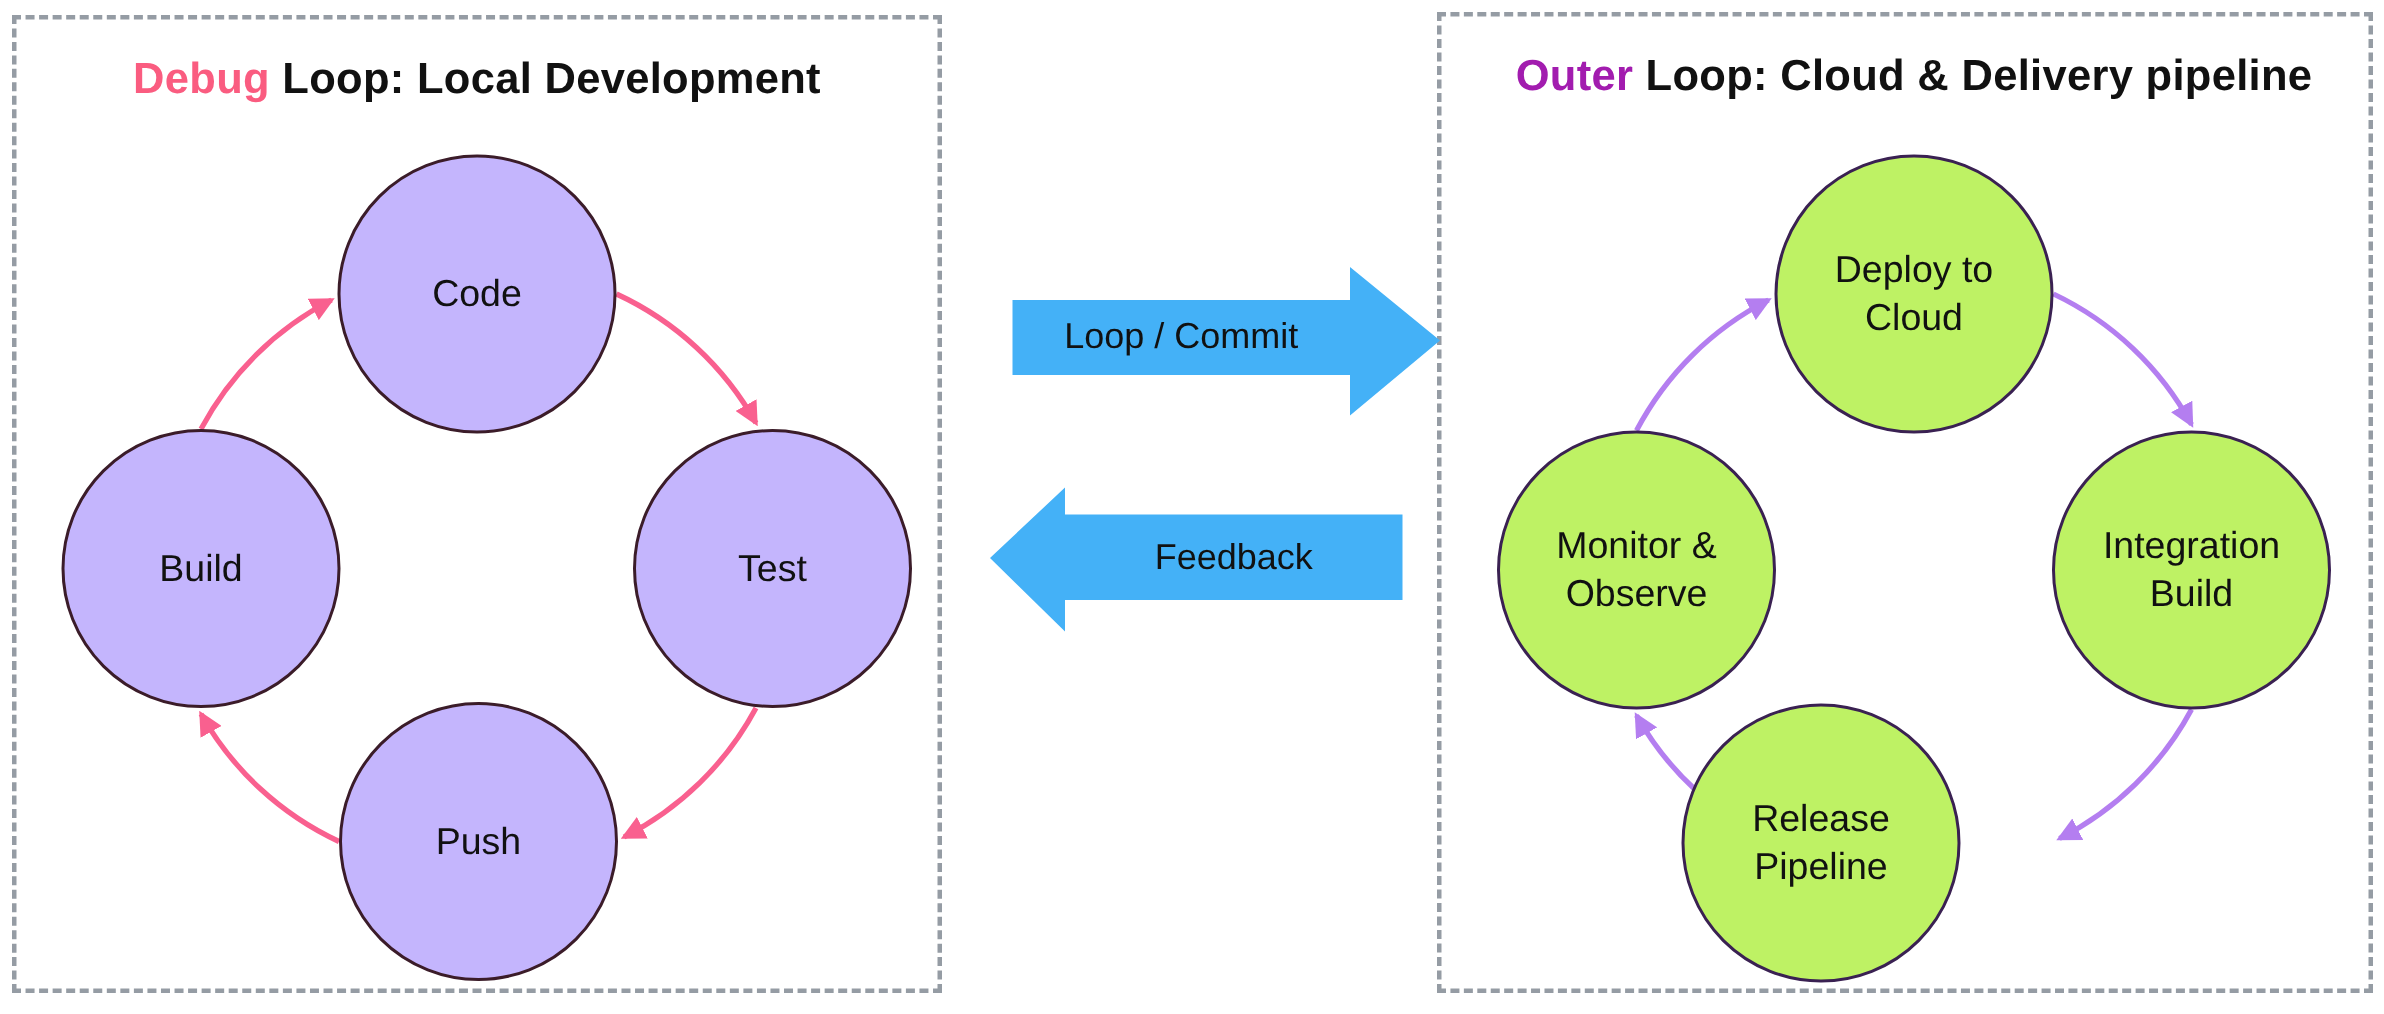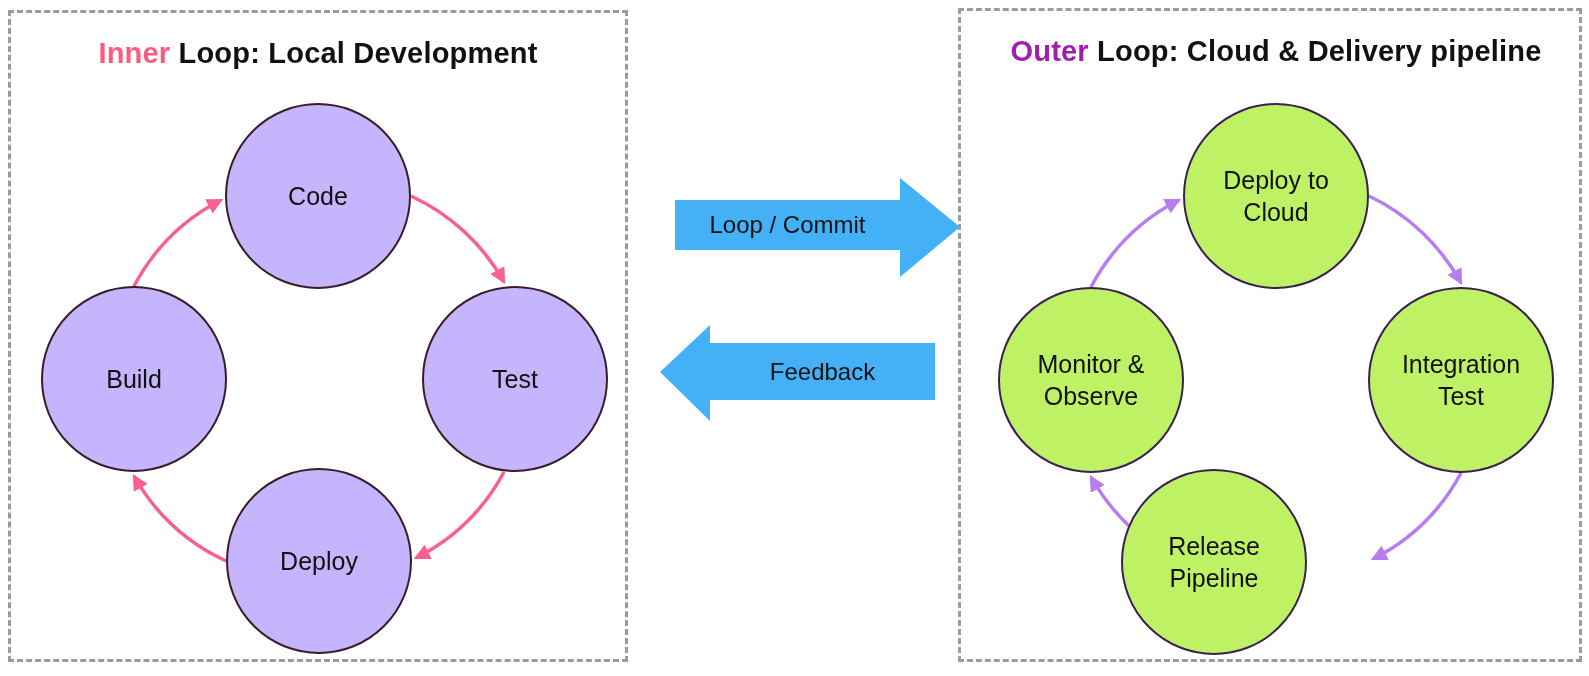--- a/index.html
+++ b/index.html
@@ -39,21 +39,21 @@
     font-size:24px;color:#111111;}
   .flow-label.push{left:675px;top:200px;width:225px;height:50px;}
   .flow-label.feedback{left:710px;top:343px;width:225px;height:57px;}
 </style>
 </head>
 <body>
 
 <div class="canvas">
 
   <div class="panel inner">
-    <div class="panel-title"><span class="accent-pink">Inner</span><span> Loop: Local Development</span></div>
+    <div class="panel-title"><span class="accent-pink">Debug</span><span> Loop: Local Development</span></div>
   </div>
 
   <div class="panel outer">
     <div class="panel-title"><span class="accent-purple">Outer</span><span> Loop: Cloud &amp; Delivery pipeline</span></div>
   </div>
 
   <svg class="overlay" viewBox="0 0 1589 676">
     <defs>
       <marker id="head-pink" viewBox="0 0 10 10" refX="8.5" refY="5" markerWidth="4.6" markerHeight="4.6" orient="auto-start-reverse">
         <path d="M0,0 L10,5 L0,10 z" fill="#F9608F"></path>
@@ -84,31 +84,31 @@
   <div class="flow-label push">Loop / Commit</div>
   <div class="flow-label feedback">Feedback</div>
 
   <div class="node pink n-code">
       <div class="lbl">Code</div>
     </div>
   <div class="node pink n-test">
       <div class="lbl">Test</div>
     </div>
   <div class="node pink n-debug">
-      <div class="lbl">Deploy</div>
+      <div class="lbl">Push</div>
     </div>
   <div class="node pink n-build">
       <div class="lbl">Build</div>
     </div>
 
   <div class="node purple n-deploy">
       <div class="lbl">Deploy to Cloud</div>
     </div>
   <div class="node purple n-integration">
-      <div class="lbl">Integration Test</div>
+      <div class="lbl">Integration Build</div>
     </div>
   <div class="node purple n-release">
       <div class="lbl">Release Pipeline</div>
     </div>
   <div class="node purple n-monitor">
       <div class="lbl">Monitor &amp; Observe</div>
     </div>
 
 </div>
 

